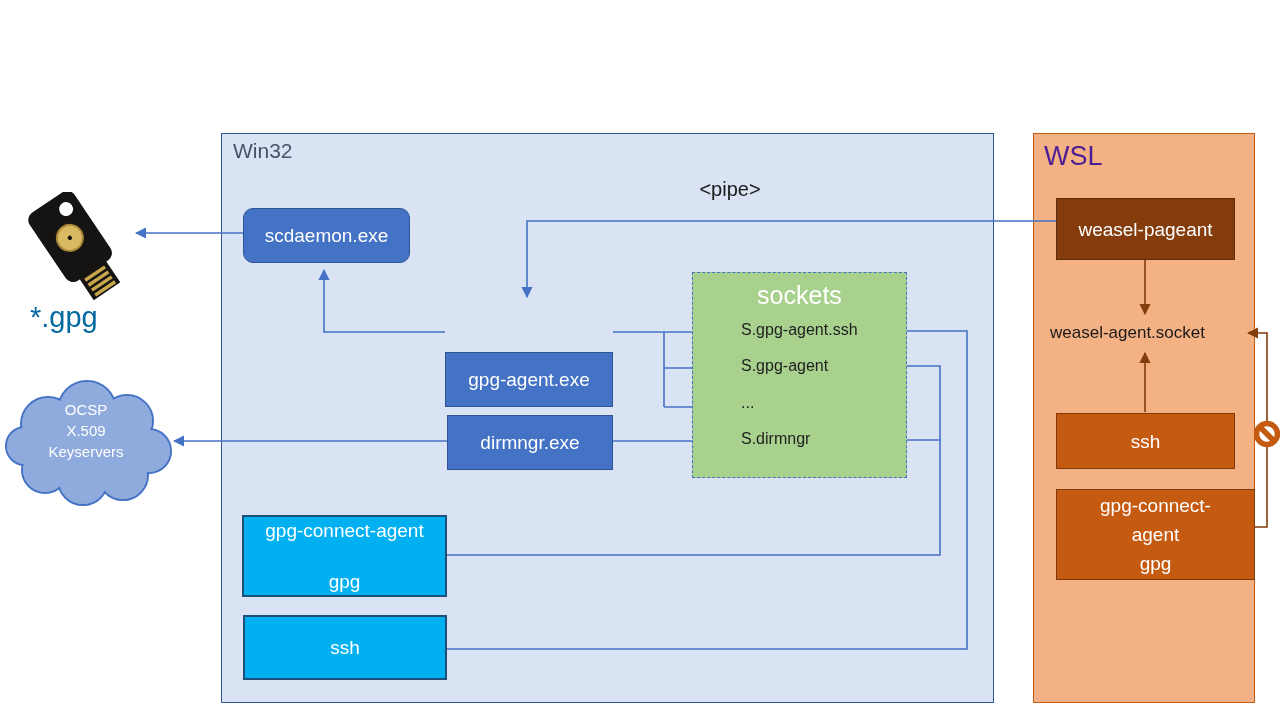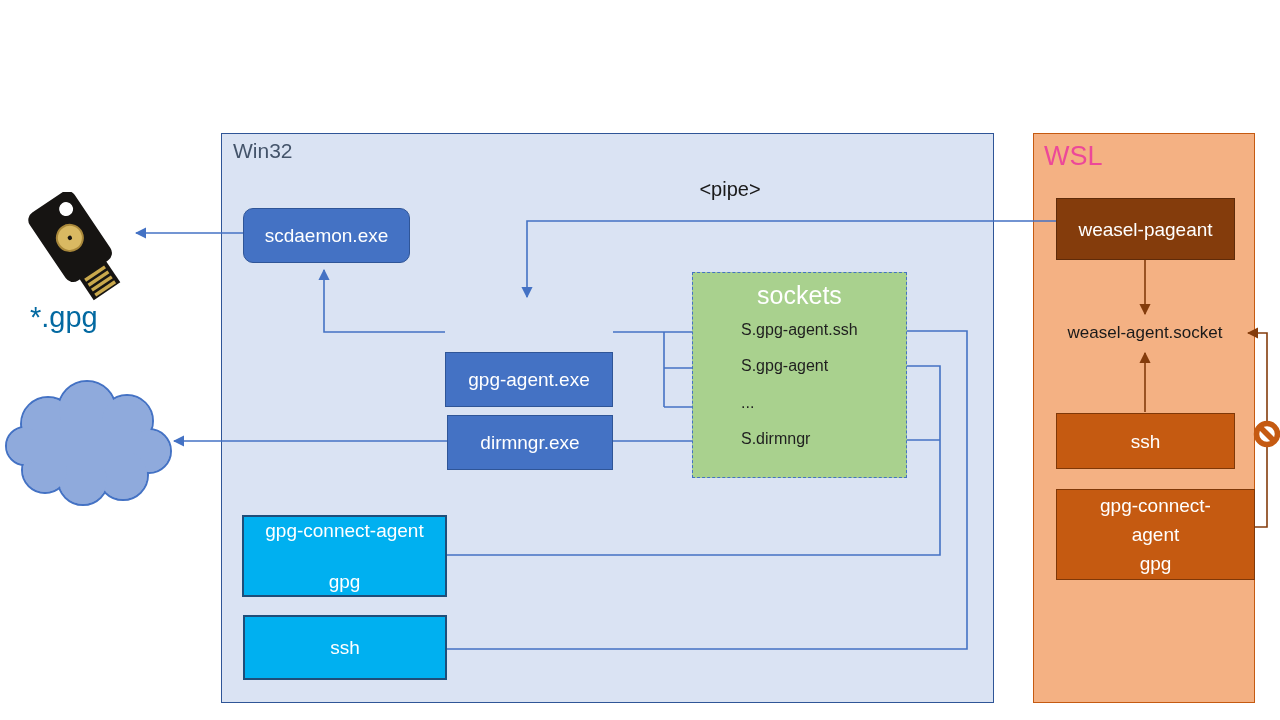--- a/index.html
+++ b/index.html
@@ -6,21 +6,21 @@
   body{font-family:"Liberation Sans", sans-serif;}
   .canvas{position:relative;width:1280px;height:720px;background:#ffffff;overflow:hidden;}
   .overlay{position:absolute;left:0;top:0;width:1280px;height:720px;pointer-events:none;}
 
   .container{position:absolute;box-sizing:border-box;}
   .win32{left:221px;top:133px;width:773px;height:570px;background:#dae3f3;border:1.5px solid #2f5597;}
   .wsl{left:1033px;top:133px;width:222px;height:570px;background:#f4b183;border:1.5px solid #c55a11;}
 
   .region-label{position:absolute;white-space:nowrap;}
   .win32-label{left:233px;top:139px;font-size:21px;color:#44546a;}
-  .wsl-label{left:1044px;top:141px;font-size:27px;color:#ec4899;}
+  .wsl-label{left:1044px;top:141px;font-size:27px;color:#4c1d95;}
 
   .box{position:absolute;box-sizing:border-box;display:flex;flex-direction:column;
        align-items:center;justify-content:center;color:#ffffff;font-size:19px;
        text-align:center;line-height:27px;}
   .blue{background:#4472c4;border:1.5px solid #2f5597;}
   .cyan{background:#00b0f0;border:2px solid #1f4e79;}
   .orange{background:#c55a11;border:1.5px solid #7f3808;}
   .darkbrown{background:#843c0c;border:1px solid #5f2b09;}
 
   .scdaemon{left:243px;top:208px;width:167px;height:55px;border-radius:10px;}
@@ -33,21 +33,21 @@
   .wsl-ssh{left:1056px;top:413px;width:179px;height:56px;}
   .wsl-connect{left:1056px;top:489px;width:199px;height:91px;line-height:29px;}
 
   .sockets{position:absolute;left:692px;top:272px;width:215px;height:206px;box-sizing:border-box;
            background:#a9d18e;border:1.5px dashed #4472c4;}
   .sockets-title{position:absolute;left:0;top:8px;width:100%;text-align:center;
                  color:#ffffff;font-size:25px;}
   .socket-entry{position:absolute;left:48px;color:#1f1f1f;font-size:16px;white-space:nowrap;}
   .se0{top:48px;} .se1{top:84px;} .se2{top:121px;} .se3{top:157px;}
 
-  .weasel-socket{position:absolute;left:1050px;top:323px;width:190px;text-align:center;
+  .weasel-socket{position:absolute;left:1050px;top:323px;width:190px;text-align:left;
                  color:#1a1a1a;font-size:17px;white-space:nowrap;}
   .pipe-label{position:absolute;left:660px;top:178px;width:140px;text-align:center;
               color:#1a1a1a;font-size:20px;}
   .gpg-files{position:absolute;left:30px;top:301px;color:#0369a1;font-size:29px;}
   .cloud-text{position:absolute;left:10px;top:399px;width:152px;text-align:center;
               color:#ffffff;font-size:15px;line-height:21px;}
   .cloud-svg{position:absolute;left:3px;top:376px;}
   .usb-key{position:absolute;left:14px;top:192px;}
 </style>
 </head>
@@ -154,14 +154,19 @@
       <circle cx="84" cy="34" r="28"></circle>
       <circle cx="124" cy="45" r="25"></circle>
       <circle cx="146" cy="75" r="21"></circle>
       <circle cx="120" cy="99" r="24"></circle>
       <circle cx="80" cy="104" r="24"></circle>
       <circle cx="42" cy="94" r="22"></circle>
       <circle cx="22" cy="70" r="18"></circle>
       <rect x="30" y="45" width="100" height="45"></rect>
     </g>
   </svg>
+  <div class="cloud-text">
+    <div>OCSP</div>
+    <div>X.509</div>
+    <div>Keyservers</div>
+  </div>
 
 </div>
 
 </body></html>

